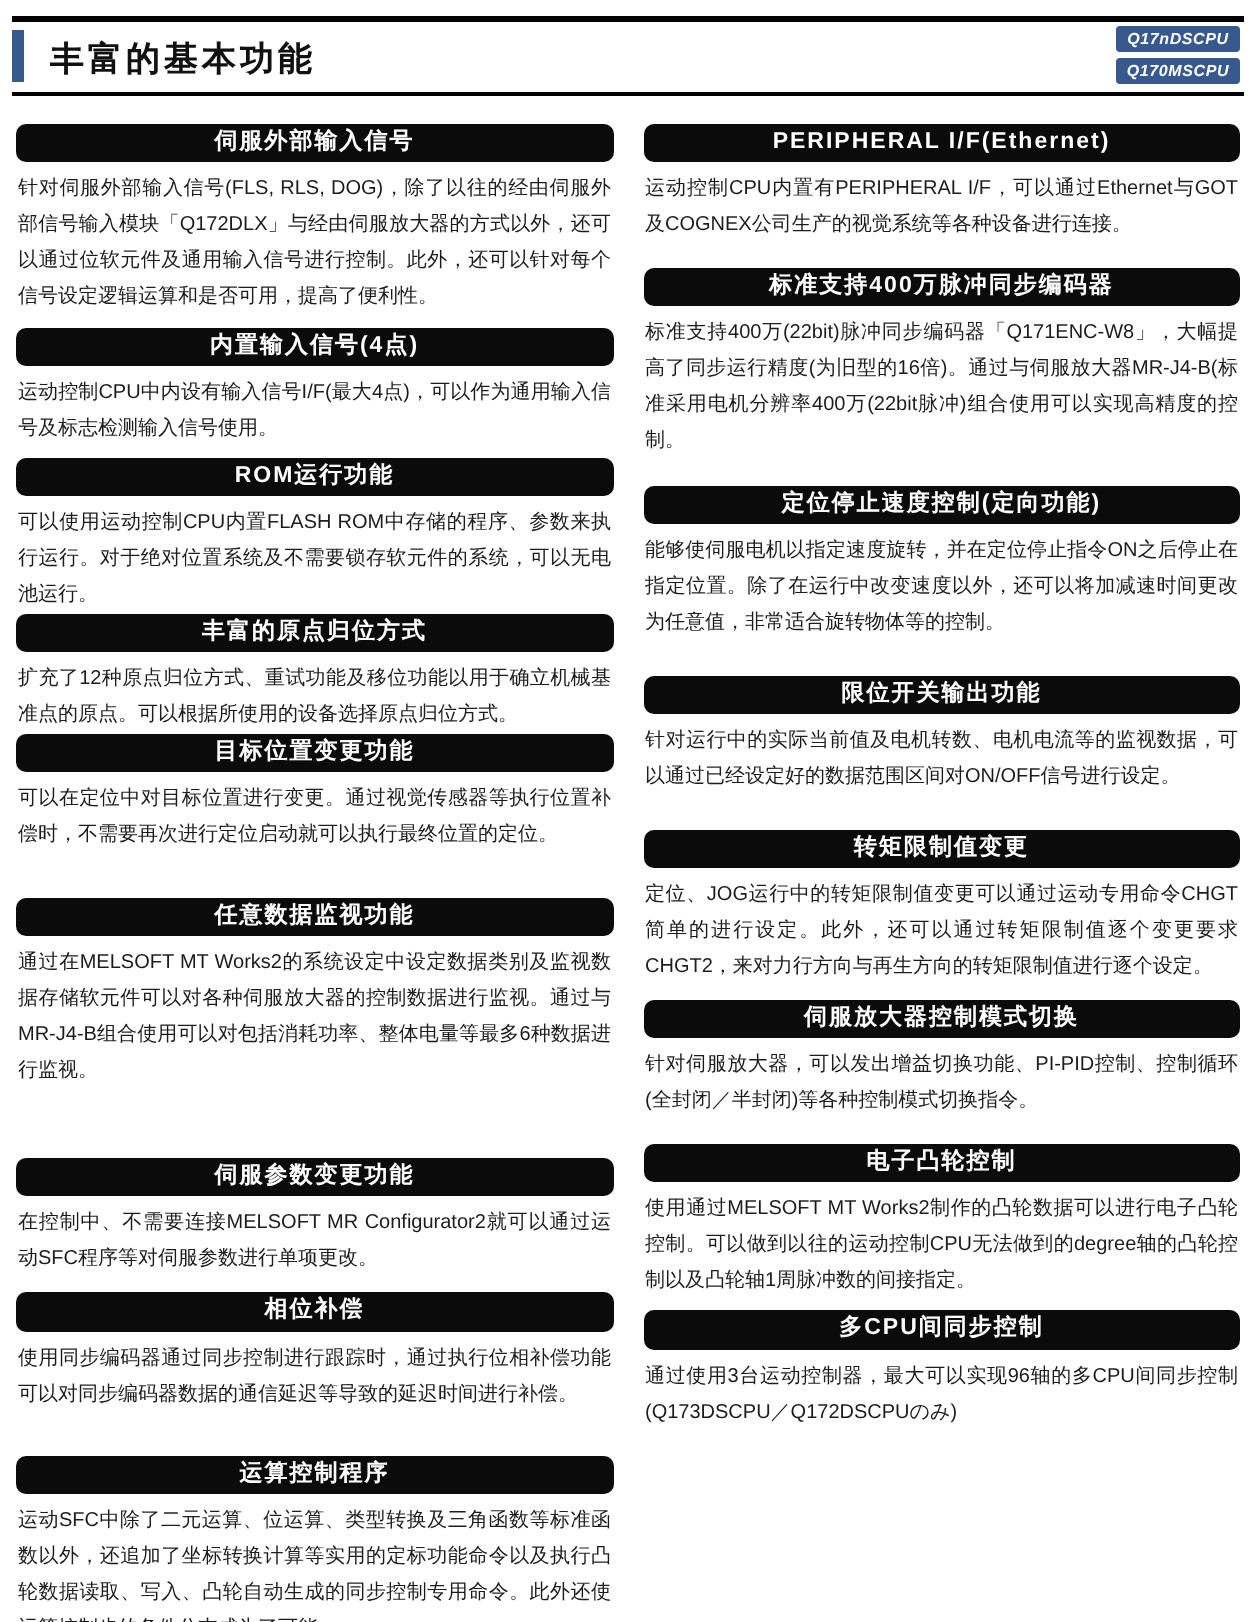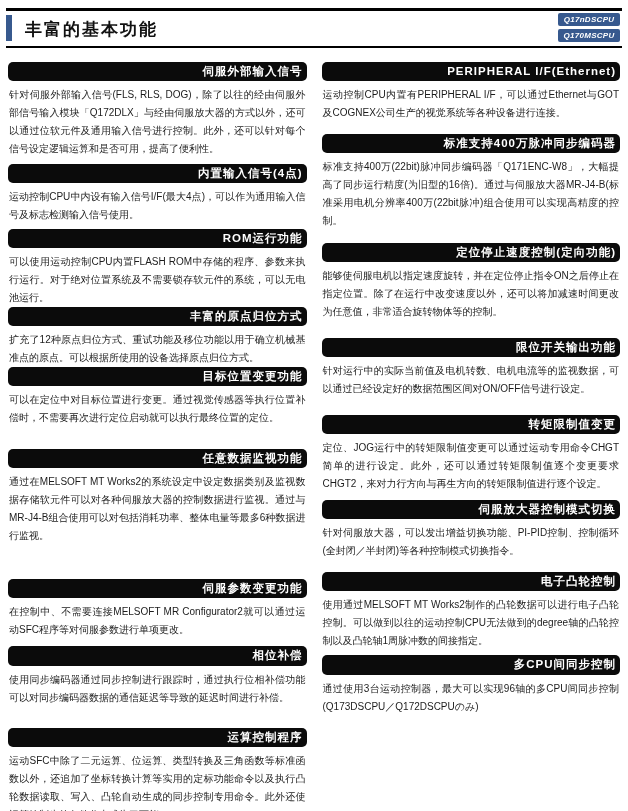--- a/index.html
+++ b/index.html
@@ -37,21 +37,21 @@
     display:block;background:var(--accent-blue);color:#fff;
     font-size:8px;font-weight:bold;font-style:italic;
     letter-spacing:.3px;padding:2px 5px;border-radius:2px;
     min-width:62px;text-align:center;line-height:1.15;
   }
   
   .columns{display:flex;gap:15px;margin-top:14px;padding:0 2px;}
   .col{flex:1;min-width:0;}
   .feature .bar{
     background:var(--bar-black);color:#fff;
-    font-size:11.5px;font-weight:bold;text-align:right;
+    font-size:11.5px;font-weight:bold;text-align:center;
     letter-spacing:1px;padding:3px 4px 4px;border-radius:5px;
     line-height:1.05;
   }
   .feature .body{
     margin:5px 1px 0;
     font-size:10px;line-height:18px;
     text-align:justify;
     word-break:break-word;
   }
 </style>

